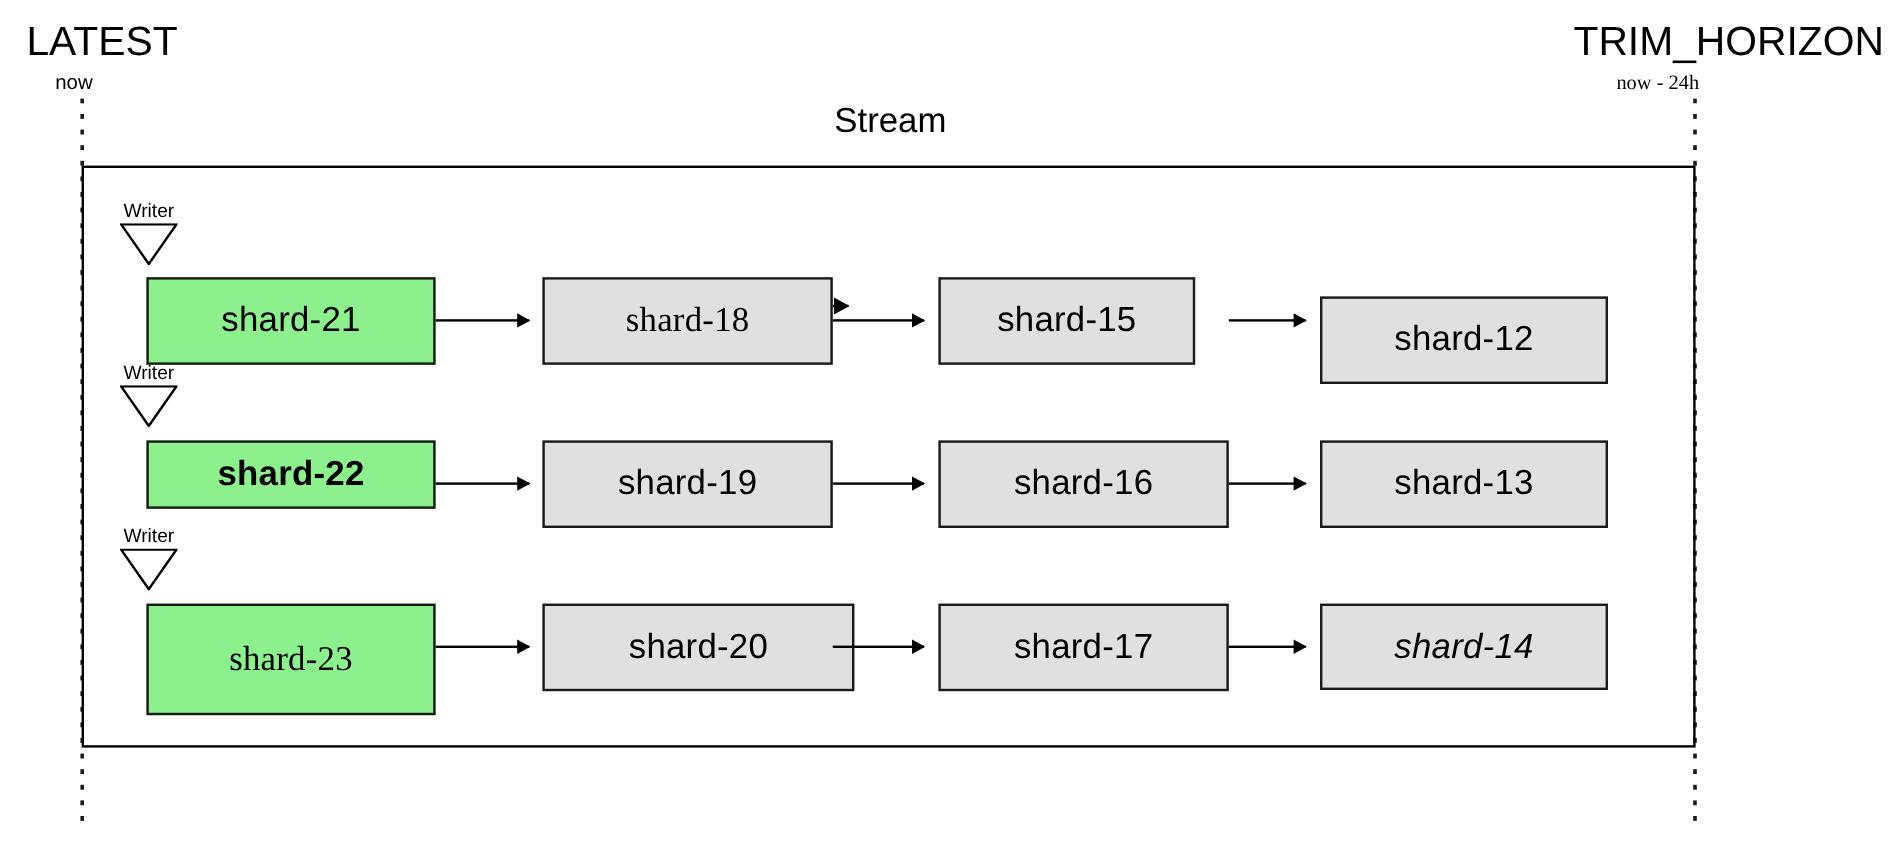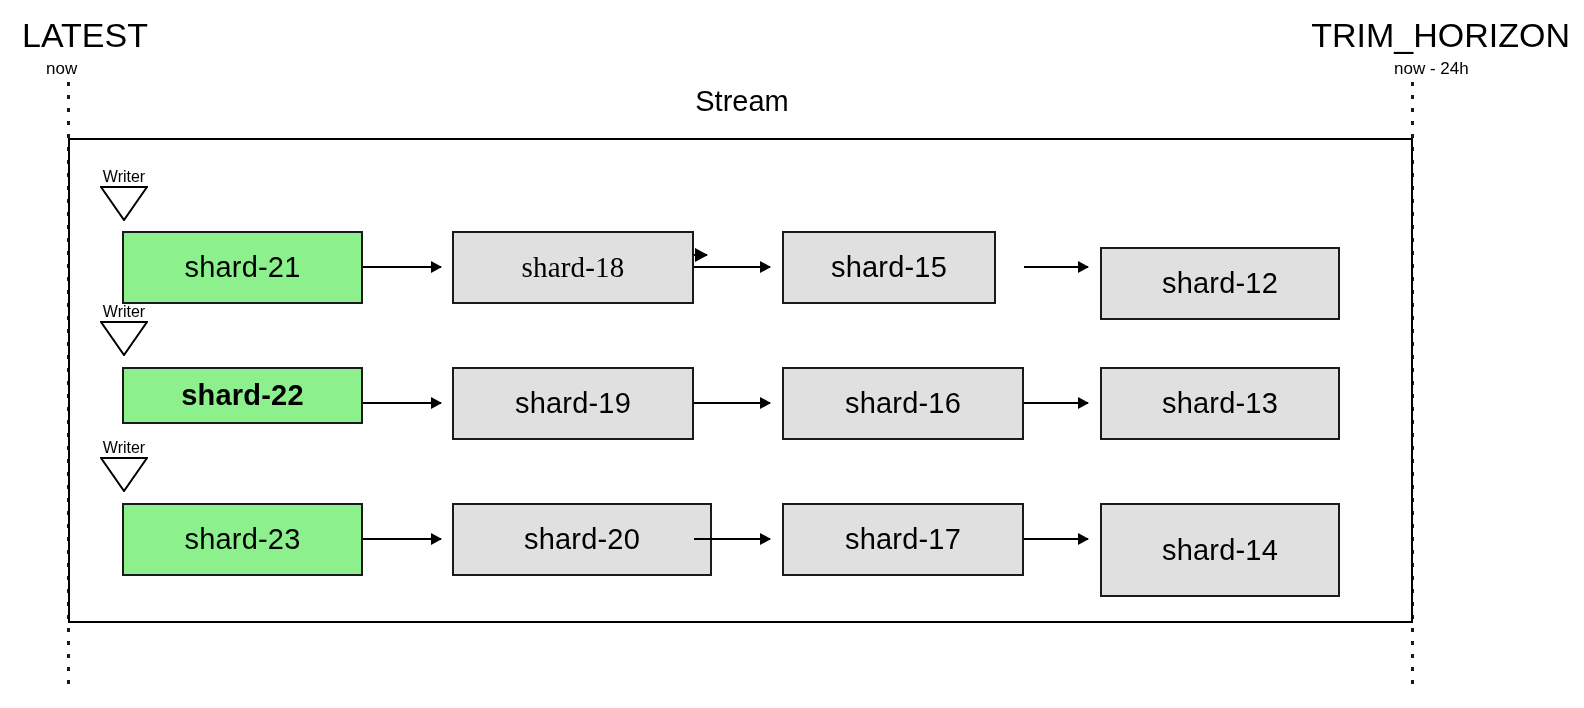--- a/index.html
+++ b/index.html
@@ -158,21 +158,21 @@
 </head>
 <body>
 
 <div id="stage">
 
   <div class="endpoint-title" style="left:22px; top:18px;">LATEST</div>
   <div class="endpoint-sub" style="left:46px; top:60px;">now</div>
   <div class="guide" style="left:67px; top:82px; height:606px;"></div>
 
   <div class="endpoint-title" style="right:14px; top:18px;">TRIM_HORIZON</div>
-  <div class="endpoint-sub" style="left:1394px; top:60px;">now - 24h</div>
+  <div class="endpoint-sub" style="left:1347px; top:60px;font-family:Liberation Serif, serif;">now - 24h</div>
   <div class="guide" style="left:1411px; top:82px; height:606px;"></div>
 
   <div class="stream-label" style="left:0; top:87px; width:1484px;">Stream</div>
 
   <div class="stream-box" style="left:68px; top:138px; width:1345px; height:485px;"></div>
 
   <div class="writer-marker" style="left:100px; top:169px; width:48px; height:52px;">
     <div class="writer-label">Writer</div>
     <svg class="writer-tri" width="48" height="35" viewBox="0 0 48 35">
       <polygon points="1,1 47,1 24,34" fill="#ffffff" stroke="#000000" stroke-width="2"></polygon>
@@ -207,21 +207,21 @@
   <div class="shard closed" style="left:1100px; top:231px; width:240px; height:73px;margin-top:16px;">shard-12</div>
 
   <div class="shard active" style="left:122px; top:367px; width:241px; height:57px;font-weight:bold;">shard-22</div>
   <div class="connector" style="left:363px; top:402px; width:78px;"></div>
   <div class="shard closed" style="left:452px; top:367px; width:242px; height:73px;">shard-19</div>
   <div class="connector" style="left:694px; top:402px; width:76px;"></div>
   <div class="shard closed" style="left:782px; top:367px; width:242px; height:73px;">shard-16</div>
   <div class="connector" style="left:1024px; top:402px; width:64px;"></div>
   <div class="shard closed" style="left:1100px; top:367px; width:240px; height:73px;">shard-13</div>
 
-  <div class="shard active" style="left:122px; top:503px; width:241px; height:73px;">shard-23</div>
+  <div class="shard active" style="left:122px; top:503px; width:241px; height:93px;font-family:Liberation Serif, serif;">shard-23</div>
   <div class="connector" style="left:363px; top:538px; width:78px;"></div>
   <div class="shard closed" style="left:452px; top:503px; width:260px; height:73px;">shard-20</div>
   <div class="connector" style="left:694px; top:538px; width:76px;"></div>
   <div class="shard closed" style="left:782px; top:503px; width:242px; height:73px;">shard-17</div>
   <div class="connector" style="left:1024px; top:538px; width:64px;"></div>
-  <div class="shard closed" style="left:1100px; top:503px; width:240px; height:94px;">shard-14</div>
+  <div class="shard closed" style="left:1100px; top:503px; width:240px; height:72px;font-style:italic;">shard-14</div>
 
 </div>
 
 </body></html>

